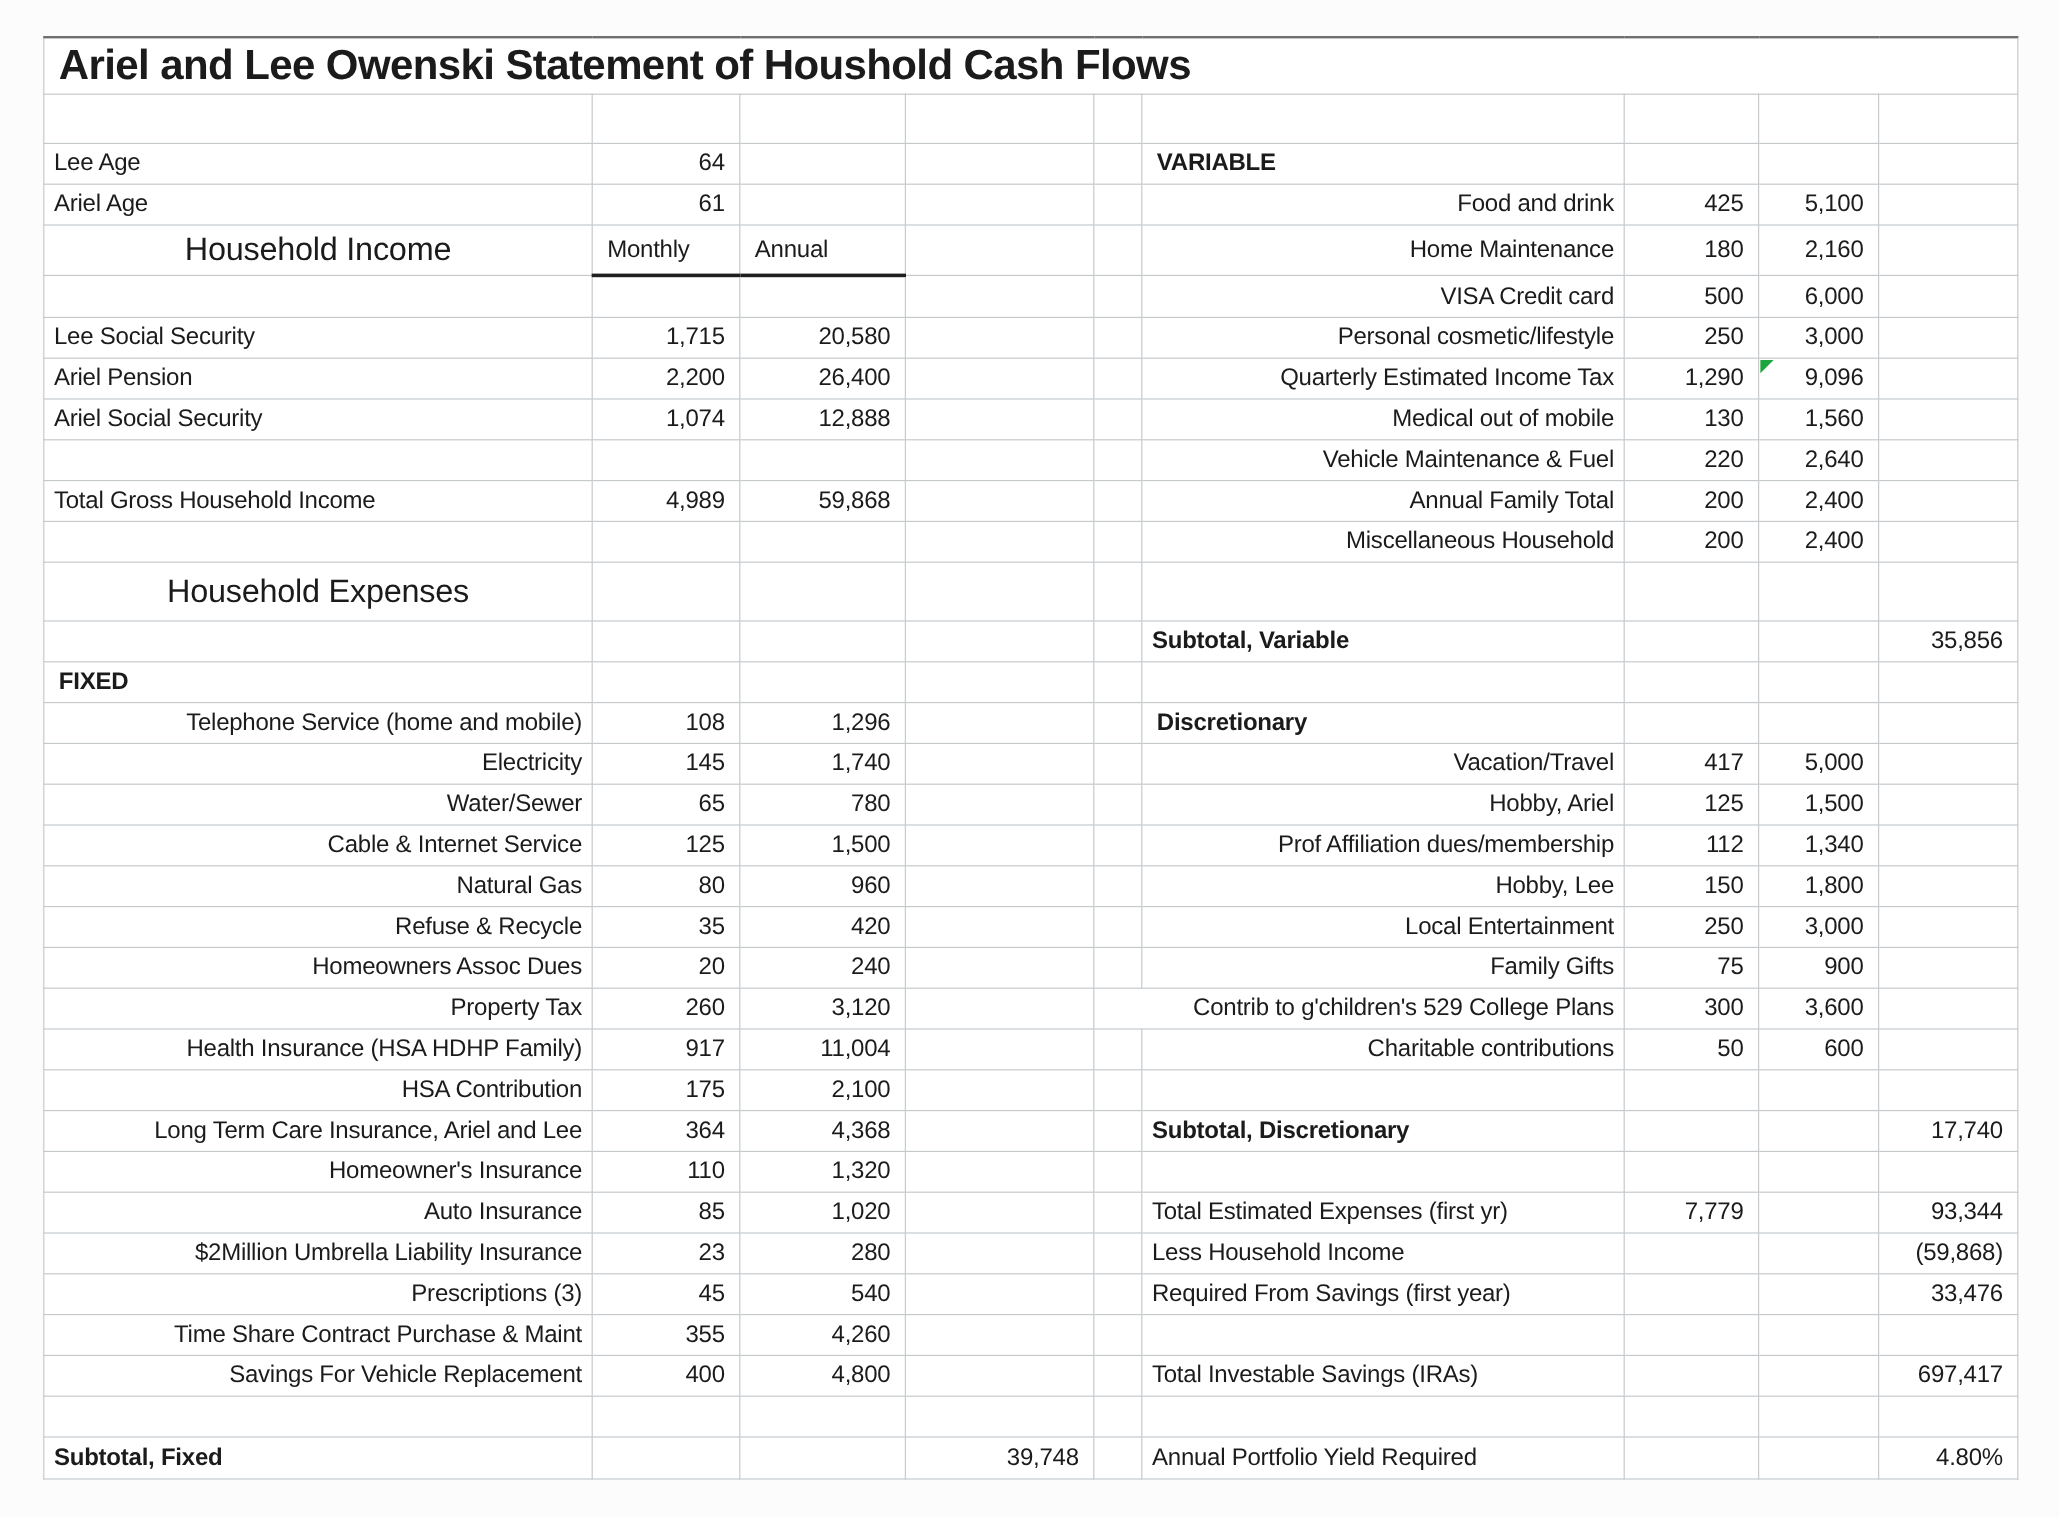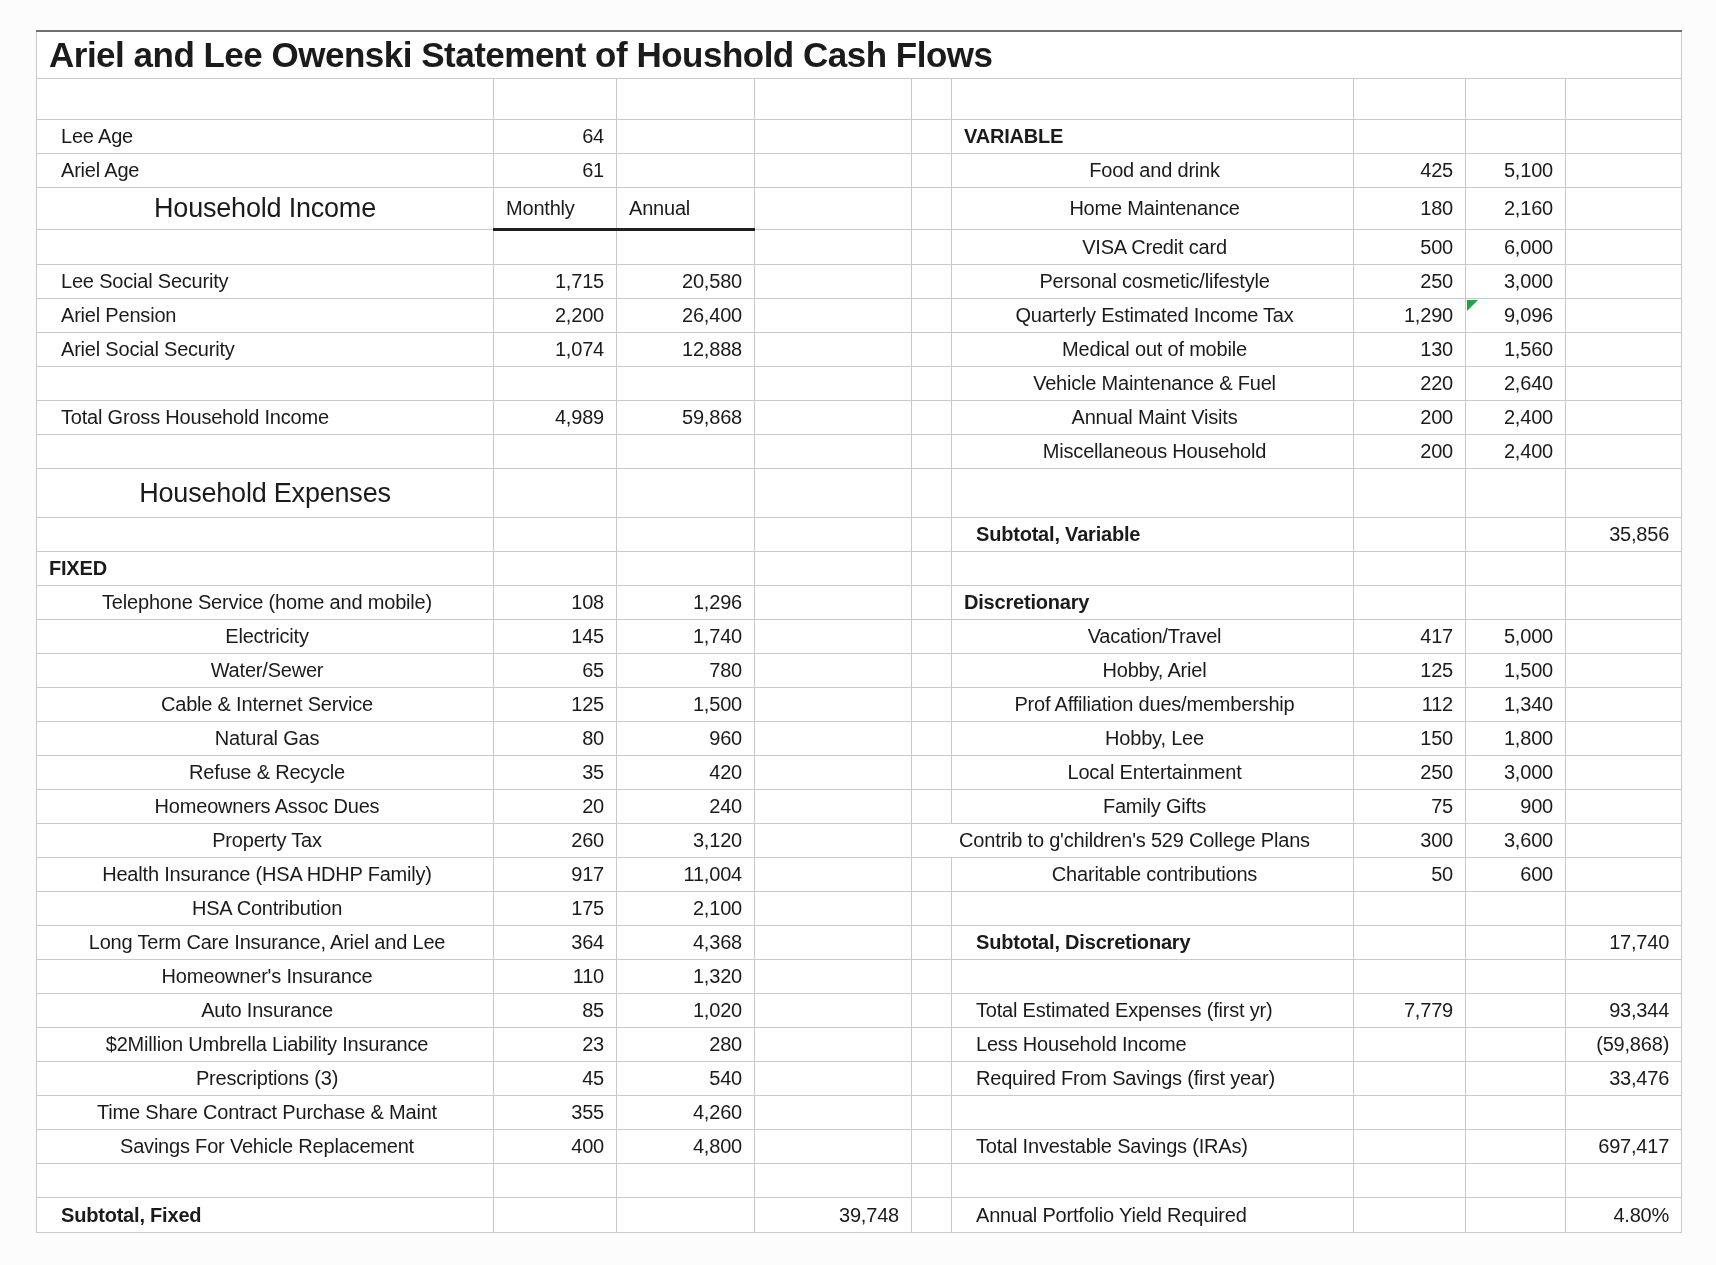--- a/index.html
+++ b/index.html
@@ -20,22 +20,22 @@
     letter-spacing:-0.2px;text-align:left;
   }
   tr.h46 td{height:46px}
   tr.h40 td{height:40px}
   tr.h48 td{height:48px}
   tr.h34 td{height:34px}
   td.title{
     font-size:35px;font-weight:bold;letter-spacing:-0.5px;
   }
   td.num{text-align:right}
-  td.lblL{text-align:left;padding-left:24px}
-  td.lblR{text-align:center;padding-right:8px}
+  td.lblL{text-align:left;padding-left:8px}
+  td.lblR{text-align:right;padding-right:8px}
   td.ctr{text-align:left}
   td.b{font-weight:bold}
   td.big{font-size:27px;font-weight:normal;text-align:center}
   td.ul{border-bottom:3px solid #1f1f1f}
   td.rel{position:relative}
   .tri{
     position:absolute;left:1px;top:1px;width:0;height:0;
     border-top:11px solid #1da53f;border-right:11px solid transparent;
   }
 </style>
@@ -169,21 +169,21 @@
     <td class="num">2,640</td>
     <td></td>
   </tr>
 
   <tr>
     <td class="lblL">Total Gross Household Income</td>
     <td class="num">4,989</td>
     <td class="num">59,868</td>
     <td></td>
           <td></td>
-    <td class="lblR">Annual Maint Visits</td>
+    <td class="lblR">Annual Family Total</td>
     <td class="num">200</td>
     <td class="num">2,400</td>
     <td></td>
   </tr>
 
   <tr>
     <td></td>
           <td></td>
           <td></td>
           <td></td>

